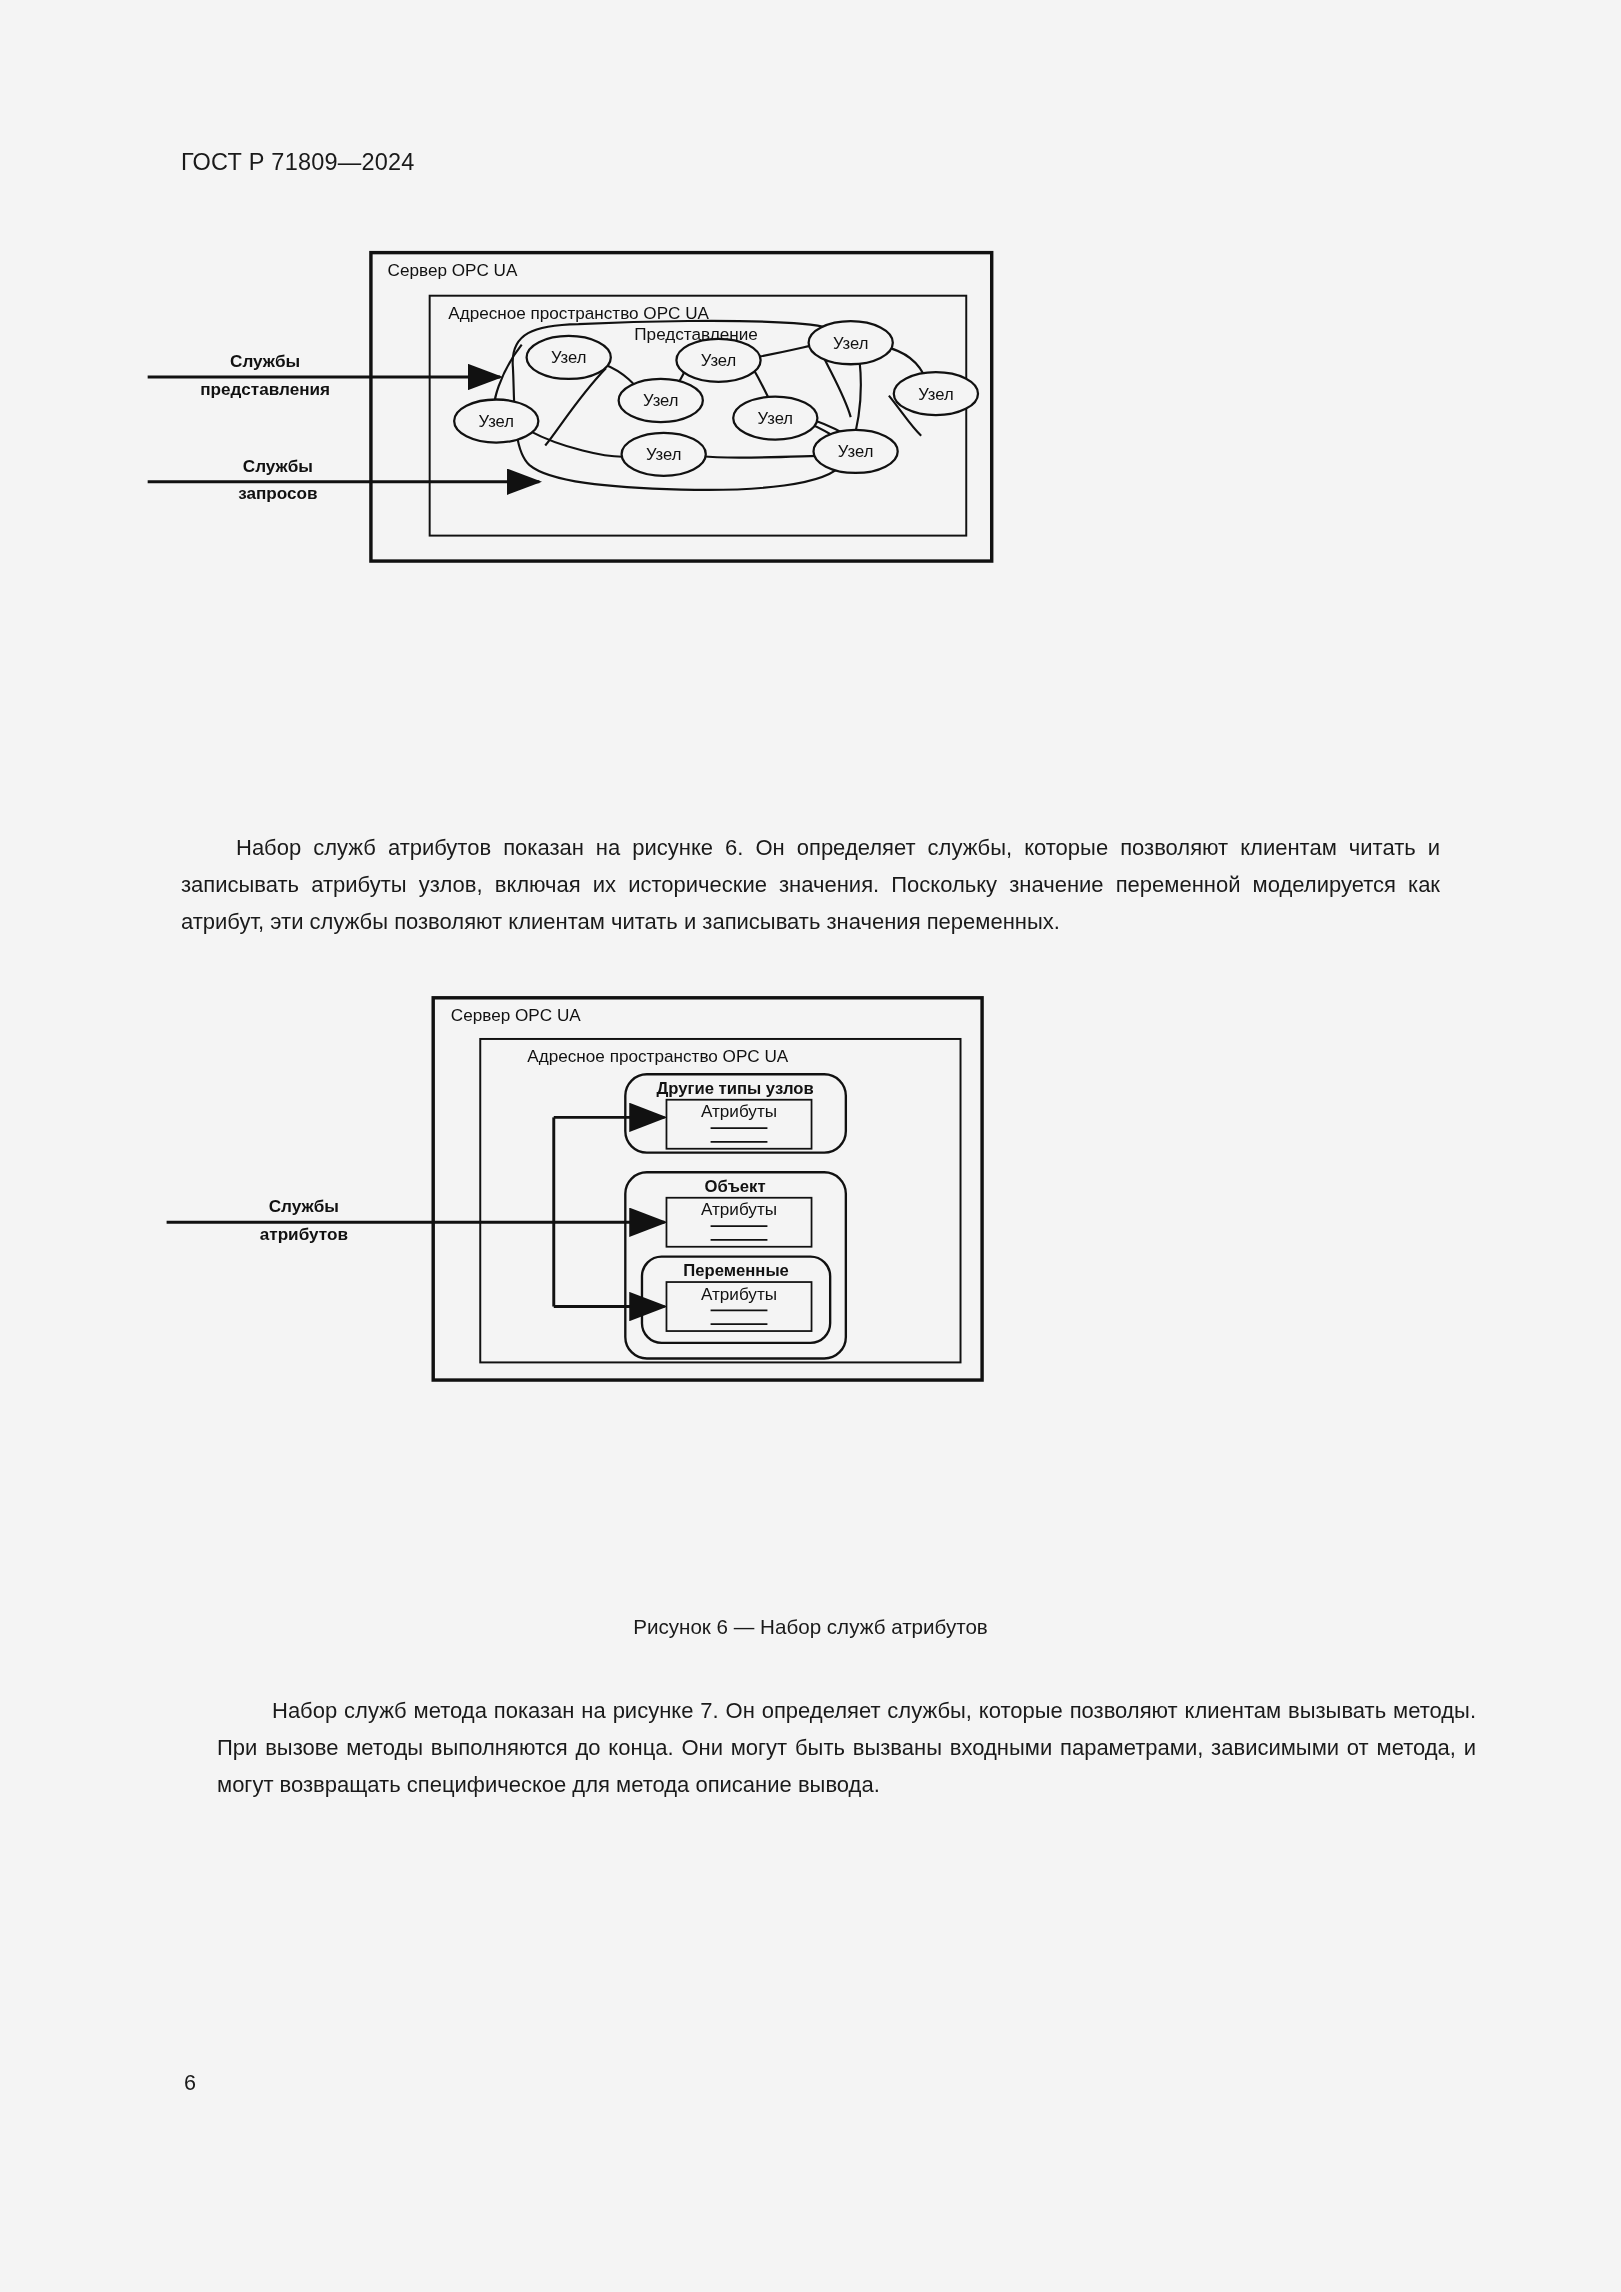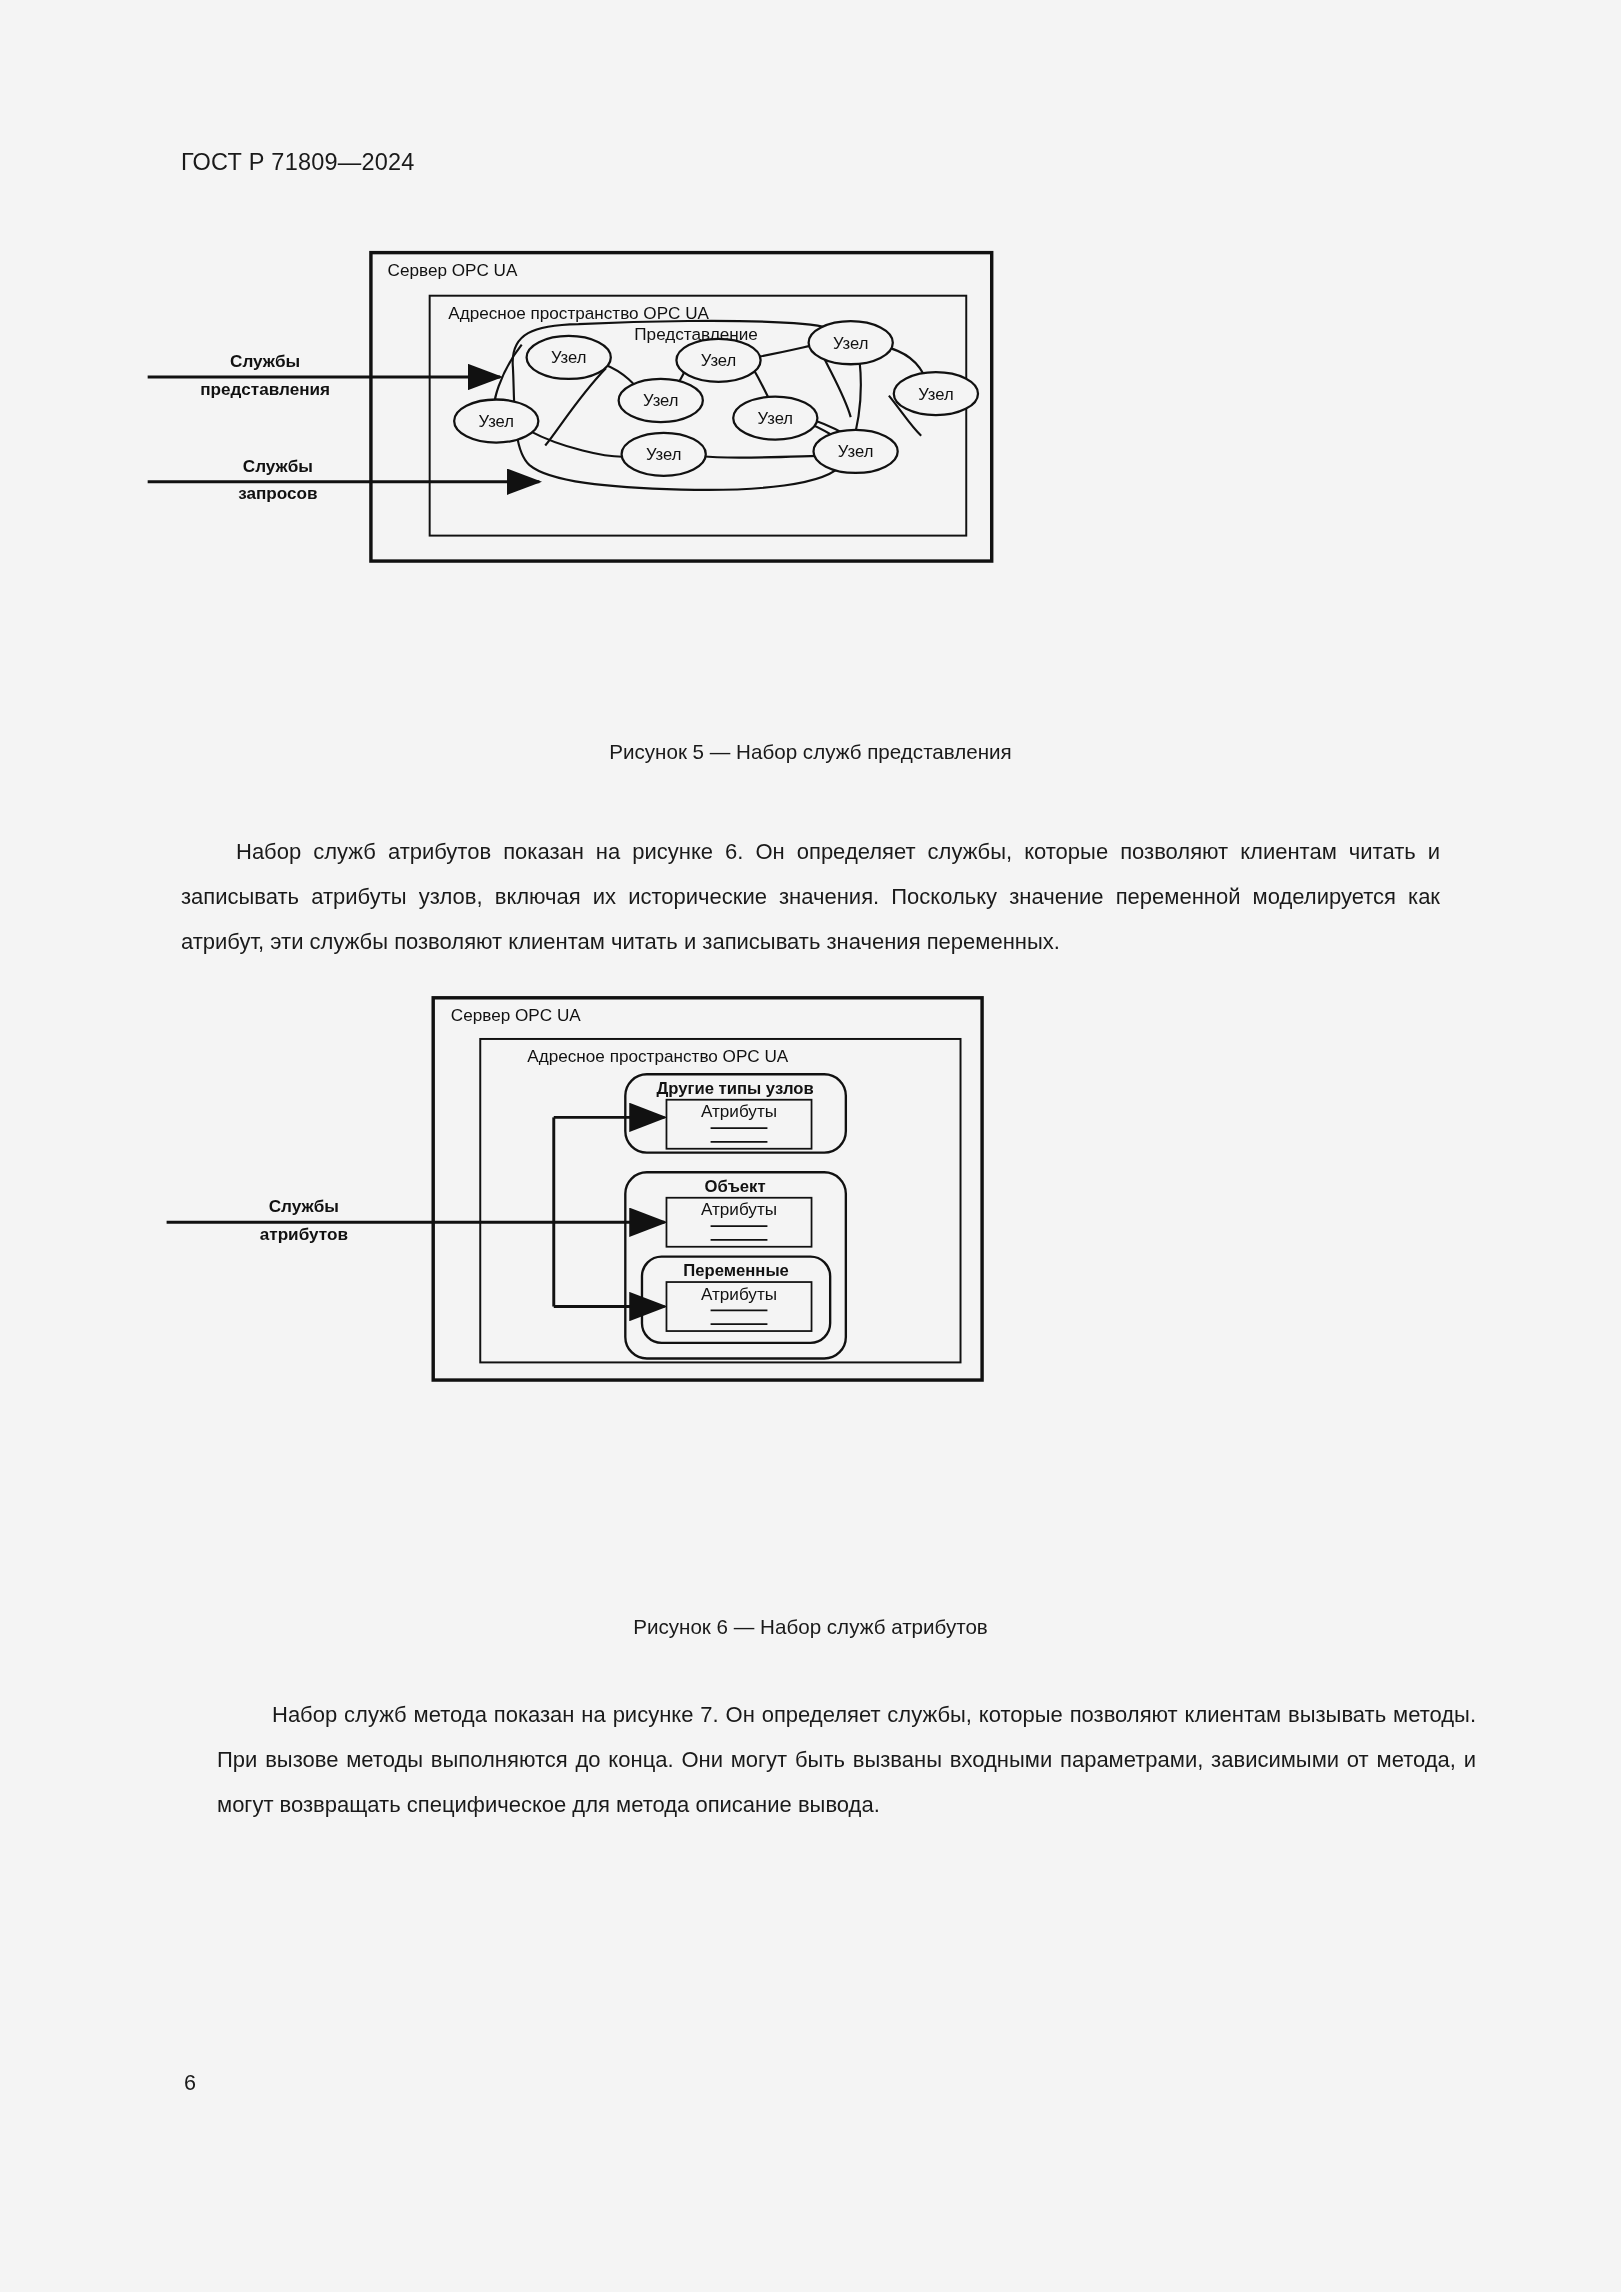--- a/index.html
+++ b/index.html
@@ -49,21 +49,21 @@
   }
   .caption-5 { top: 740px; }
   .caption-6 { top: 1615px; }
 
   
   .para {
     position: absolute;
     left: 181px;
     width: 1259px;
     font-size: 22px;
-    line-height: 45px;
+    line-height: 37px;
     text-align: justify;
     text-indent: 55px;
     hyphens: manual;
   }
   .para-1 { top: 807px; }
   .para-2 { top: 1670px; margin-left: 36px; }
 
   
   .fig5 {
     position: absolute;
@@ -193,21 +193,20 @@
       </g>
 
       <g>
         <line x1="0" y1="252" x2="400" y2="252" stroke="#111" stroke-width="3" marker-end="url(#arrowhead5)"></line>
         <text class="arrowlabel" x="133" y="242" text-anchor="middle">Службы</text>
         <text class="arrowlabel" x="133" y="270" text-anchor="middle">запросов</text>
       </g>
     </svg>
   </div>
 
-  <div class="caption caption-5">Рисунок 5 — Набор служб представления</div>
 
   <p class="para para-1">Набор служб атрибутов показан на рисунке 6. Он определяет службы, которые позволяют клиентам читать и записывать атрибуты узлов, включая их исторические значения. Поскольку значение переменной моделируется как атрибут, эти службы позволяют клиентам читать и записывать значения переменных.</p>
 
   <div class="fig6">
     <svg width="1333" height="608" viewBox="0 0 1360 620" xmlns="http://www.w3.org/2000/svg">
       <defs>
         <marker id="arrowhead6" markerWidth="13" markerHeight="10" refX="12" refY="5" orient="auto">
           <polygon points="0,0 13,5 0,10" fill="#111"></polygon>
         </marker>
       </defs>

